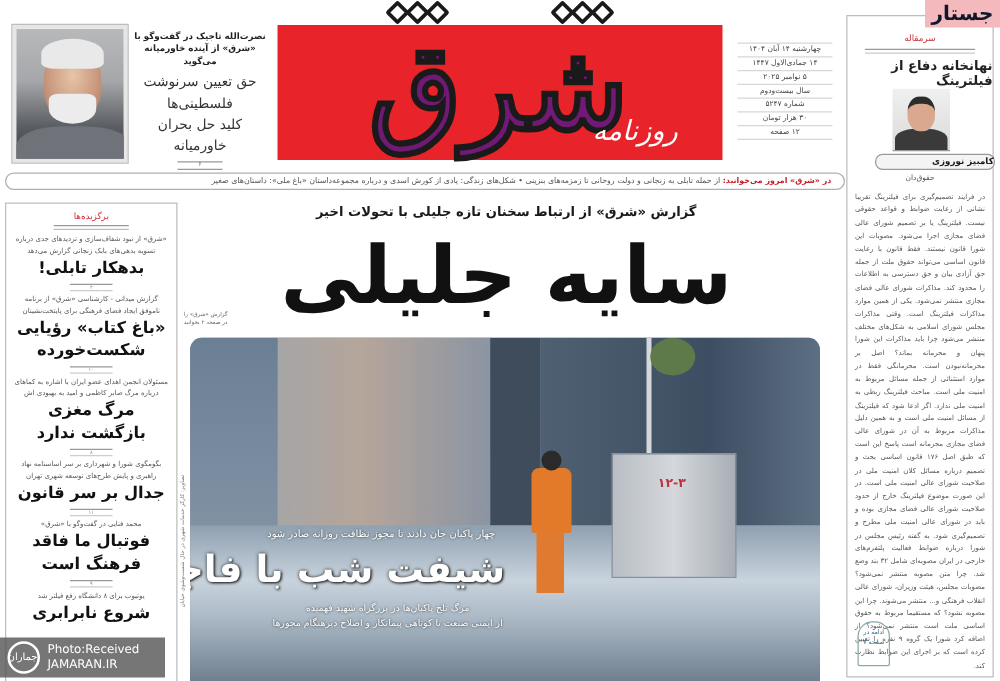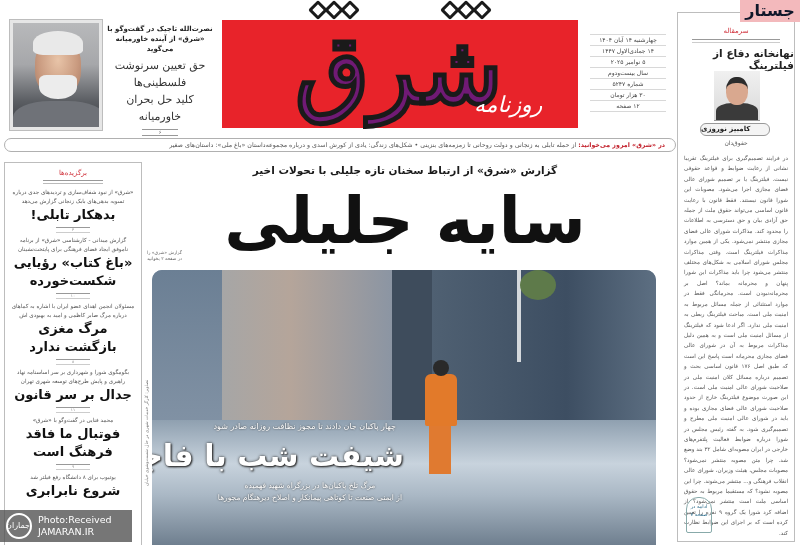--- a/index.html
+++ b/index.html
@@ -36,21 +36,21 @@
 
   
   .right-col { position: absolute; left: 677px; top: 12px; width: 118px; height: 530px; border: 1px solid #bdbdbd; }
   .jostar-tab { position: absolute; left: 740px; top: 0; width: 60px; height: 22px; background: #f3b9bc; color: #0f172a; font-weight: bold; font-size: 16px; line-height: 22px; text-align: center; }
   .ed-label { position: absolute; top: 14px; left: 0; width: 100%; text-align: center; font-size: 7px; color: #d0303a; }
   .ed-rule { position: absolute; top: 26px; left: 14px; width: 88px; height: 4px; border-top: 1px solid #999; border-bottom: 1px solid #ccc; }
   .ed-title { position: absolute; top: 34px; left: 0; width: 100%; text-align: right; font-size: 10.5px; font-weight: bold; color: #222; }
   .ed-photo { position: absolute; top: 58px; left: 36px; width: 46px; height: 50px; background: linear-gradient(180deg, #f0f0f0 0%, #dadada 100%); overflow: hidden; border-bottom: 1px solid #999; }
   .ed-photo .h { position: absolute; left: 12px; top: 6px; width: 22px; height: 28px; border-radius: 45%; background: #d9a88f; border-top: 6px solid #2c2c2c; }
   .ed-photo .b { position: absolute; left: 2px; top: 32px; width: 42px; height: 20px; background: #3a3a3a; border-radius: 40% 40% 0 0; }
-  .ed-author { position: absolute; top: 110px; left: 22px; width: 70px; height: 13px; border: 1px solid #999; border-radius: 6px; background: #f4f4f4; text-align: left; font-size: 7px; line-height: 11px; font-weight: bold; }
+  .ed-author { position: absolute; top: 110px; left: 22px; width: 96px; height: 13px; border: 1px solid #999; border-radius: 6px; background: #f4f4f4; text-align: right; font-size: 7px; line-height: 11px; font-weight: bold; }
   .ed-role { position: absolute; top: 126px; left: 0; width: 100%; text-align: center; font-size: 6px; color: #555; }
   .ed-body { position: absolute; top: 140px; left: 6px; width: 104px; font-size: 5.6px; line-height: 10.4px; color: #555; text-align: justify; }
   .ed-cont { position: absolute; left: 8px; top: 484px; width: 26px; height: 36px; border: 1px solid #8aa; border-radius: 12px 12px 2px 2px; text-align: center; font-size: 5px; line-height: 8px; color: #2a6a8a; padding-top: 4px; }
 
   
   .teaser-bar { position: absolute; left: 4px; top: 138px; width: 672px; height: 14px; border: 1px solid #b0b0b0; border-radius: 7px; font-size: 6.3px; line-height: 12px; color: #555; padding: 0 10px; white-space: nowrap; overflow: hidden; }
   .teaser-bar .lead { color: #c21f2a; font-weight: bold; }
 
   
   .left-col { position: absolute; left: 4px; top: 162px; width: 138px; height: 456px; border: 1px solid #bdbdbd; text-align: center; }
@@ -188,20 +188,23 @@
 <div class="side-note">گزارش «شرق» را در صفحه ۲ بخوانید</div>
 
 <div class="photo">
   <div class="ph-wall-left"></div>
   <div class="ph-wall-mid"></div>
   <div class="ph-door"></div>
   <div class="ph-wall-right"></div>
   <div class="ph-pole"></div>
   <div class="ph-tree"></div>
   <div class="ph-ground"></div>
+  <div class="ph-bin">
+    <div class="ph-bin-num">۱۲-۳</div>
+  </div>
   <div class="ph-worker">
     <div class="lg"></div>
       <div class="bd"></div>
       <div class="hd"></div>
   </div>
   <div class="ph-text-kicker">چهار پاکبان جان دادند تا مجوز نظافت روزانه صادر شود</div>
   <div class="ph-headline">شیفت شب با فاجعه</div>
   <div class="ph-sub">
     <div>مرگ تلخ پاکبان‌ها در بزرگراه شهید فهمیده</div>
     <div>از ایمنی صنعت تا کوتاهی پیمانکار و اصلاح دیرهنگام مجورها</div>

